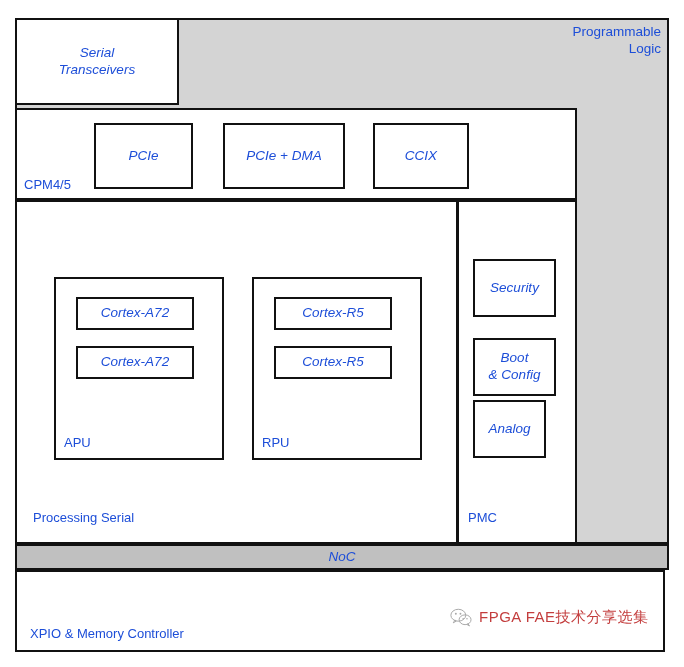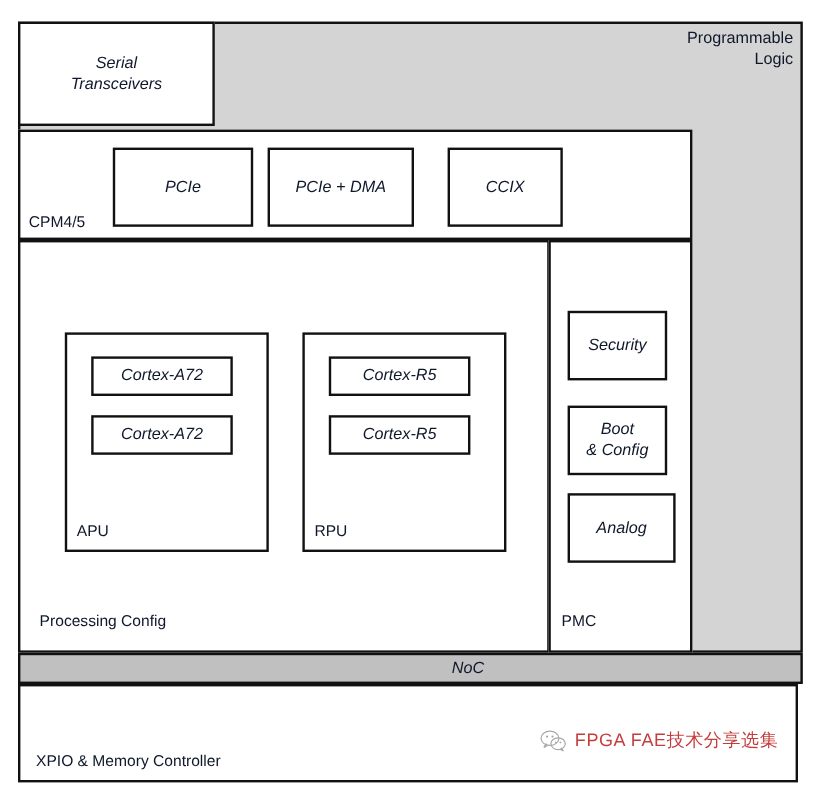--- a/index.html
+++ b/index.html
@@ -22,27 +22,26 @@
     position: absolute;
     box-sizing: border-box;
     border: 2px solid #111111;
     background: #ffffff;
   }
   .fill-pl {
     background: #d4d4d4;
   }
   .fill-noc {
     background: #c0c0c0;
-    padding-left: 48px;
   }
   .label {
     position: absolute;
     font-size: 13.5px;
     line-height: 1.25;
-    color: #0f172a;
+    color: #1d4ed8;
     white-space: pre-line;
     pointer-events: none;
   }
   .lbl-center {
     display: flex;
     align-items: center;
     justify-content: center;
     text-align: center;
     width: 100%;
     height: 100%;
@@ -88,32 +87,32 @@
 
   <div class="box" style="left:15px; top:18px; width:164px; height:87px;">
     <span class="label lbl-center">Serial
 Transceivers</span>
   </div>
 
   <div class="box" style="left:15px; top:108px; width:562px; height:92px;">
     <span class="label lbl-corner-bl">CPM4/5</span>
   </div>
 
-  <div class="box" style="left:94px; top:123px; width:117px; height:66px;">
+  <div class="box" style="left:94px; top:123px; width:99px; height:66px;">
     <span class="label lbl-center">PCIe</span>
   </div>
   <div class="box" style="left:373px; top:123px; width:96px; height:66px;">
     <span class="label lbl-center">CCIX</span>
   </div>
   <div class="box" style="left:223px; top:123px; width:122px; height:66px;">
     <span class="label lbl-center">PCIe + DMA</span>
   </div>
 
   <div class="box" style="left:15px; top:200px; width:443px; height:344px;">
-    <span class="label lbl-corner-bl" style="bottom:16px; left:16px;">Processing Config</span>
+    <span class="label lbl-corner-bl" style="bottom:16px; left:16px;">Processing Serial</span>
   </div>
 
   <div class="box" style="left:54px; top:277px; width:170px; height:183px;">
     <span class="label lbl-corner-bl" style="bottom:7px; left:8px;">APU</span>
   </div>
   <div class="box" style="left:76px; top:297px; width:118px; height:33px;">
     <span class="label lbl-center">Cortex-A72</span>
   </div>
   <div class="box" style="left:76px; top:346px; width:118px; height:33px;">
     <span class="label lbl-center">Cortex-A72</span>
@@ -132,21 +131,21 @@
   <div class="box" style="left:457px; top:200px; width:120px; height:344px;">
     <span class="label lbl-corner-bl" style="bottom:16px; left:9px;">PMC</span>
   </div>
   <div class="box" style="left:473px; top:259px; width:83px; height:58px;">
     <span class="label lbl-center">Security</span>
   </div>
   <div class="box" style="left:473px; top:338px; width:83px; height:58px;">
     <span class="label lbl-center">Boot
 &amp; Config</span>
   </div>
-  <div class="box" style="left:473px; top:411px; width:90px; height:58px;">
+  <div class="box" style="left:473px; top:400px; width:73px; height:58px;">
     <span class="label lbl-center">Analog</span>
   </div>
 
   <div class="box fill-noc" style="left:15px; top:544px; width:654px; height:26px;">
     <span class="label lbl-center">NoC</span>
   </div>
 
   <div class="box" style="left:15px; top:570px; width:650px; height:82px;">
     <span class="label lbl-corner-bl" style="bottom:8px; left:13px;">XPIO &amp; Memory Controller</span>
   </div>

